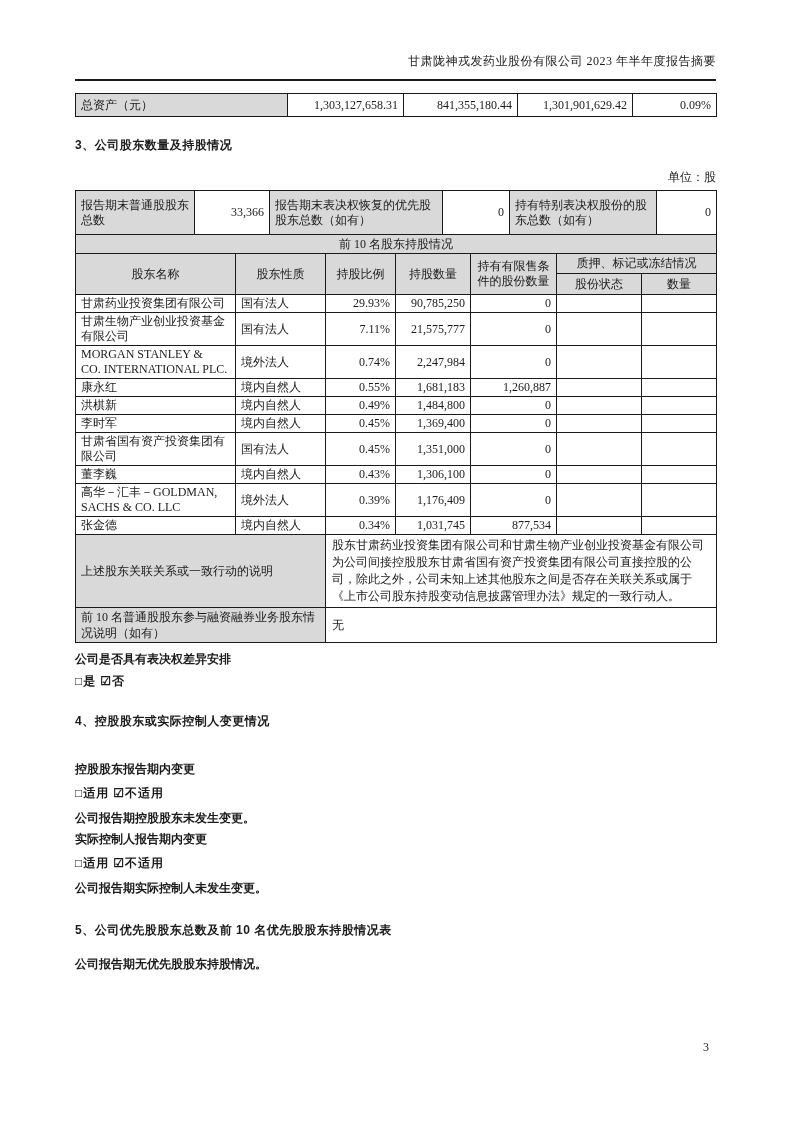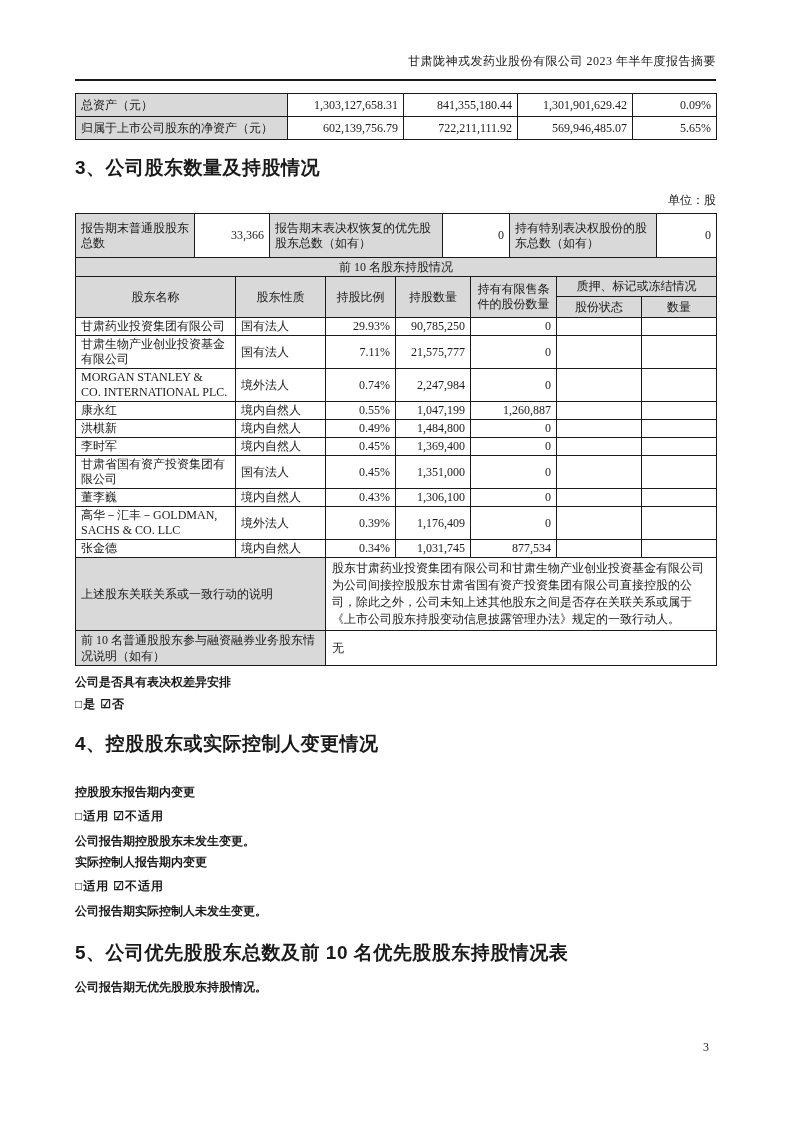--- a/index.html
+++ b/index.html
@@ -27,21 +27,21 @@
            line-height:15px; padding:1px 5px; vertical-align:middle;
            overflow:hidden; }
   .grey { background:#d9d9d9; }
   .t-left  { text-align:left; }
   .t-right { text-align:right; }
   .t-center{ text-align:center; }
 
   .summary-table { margin-top:12px; }
   .summary-table td { height:23px; }
 
-  .section-title { font-size:19px; font-weight:bold; line-height:20px;
+  .section-title { font-size:12px; font-weight:bold; line-height:20px;
                    font-family:"Liberation Sans","DejaVu Sans",sans-serif; letter-spacing:0.5px; }
   #s3-title { margin-top:18px; }
   .unit-line { margin-top:14px; text-align:right; line-height:16px; }
 
   .count-table { margin-top:5px; }
   .count-table td { height:44px; }
 
   .holders-table { margin-top:-1px; }
   .holders-table .caption-row td { height:19px; }
   .holders-table .hrow-top td { height:20px; }
@@ -74,27 +74,20 @@
           <col style="width:115px">
           <col style="width:84px">
         </colgroup>
       <tbody>
         <tr>
           <td class="grey t-left">总资产（元）</td>
           <td class="t-right">1,303,127,658.31</td>
           <td class="t-right">841,355,180.44</td>
           <td class="t-right">1,301,901,629.42</td>
           <td class="t-right">0.09%</td>
-        </tr>
-        <tr>
-          <td class="grey t-left">归属于上市公司股东的净资产（元）</td>
-          <td class="t-right">602,139,756.79</td>
-          <td class="t-right">722,211,111.92</td>
-          <td class="t-right">569,946,485.07</td>
-          <td class="t-right">5.65%</td>
         </tr>
       </tbody>
     </table>
 
     <div class="section-title" id="s3-title">3、公司股东数量及持股情况</div>
     <div class="unit-line">单位：股</div>
 
     <table class="count-table">
       <colgroup>
           <col style="width:119px">
@@ -169,21 +162,21 @@
         <td class="t-right">0.74%</td>
         <td class="t-right">2,247,984</td>
         <td class="t-right">0</td>
         <td></td>
         <td></td>
       </tr>
           <tr>
         <td class="t-left cell-name">康永红</td>
         <td class="t-left">境内自然人</td>
         <td class="t-right">0.55%</td>
-        <td class="t-right">1,047,199</td>
+        <td class="t-right">1,681,183</td>
         <td class="t-right">1,260,887</td>
         <td></td>
         <td></td>
       </tr>
           <tr>
         <td class="t-left cell-name">洪棋新</td>
         <td class="t-left">境内自然人</td>
         <td class="t-right">0.49%</td>
         <td class="t-right">1,484,800</td>
         <td class="t-right">0</td>

